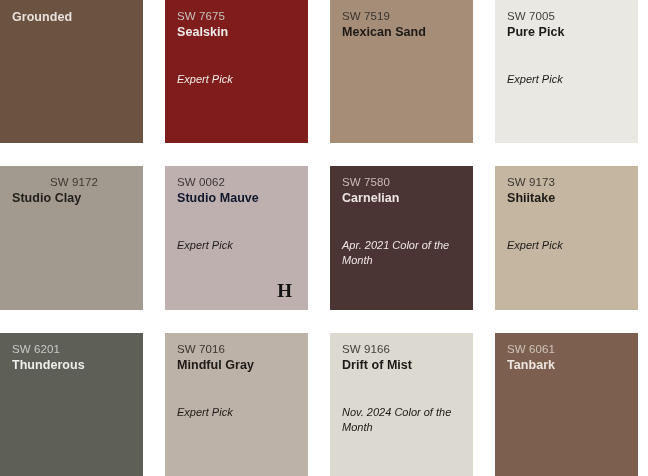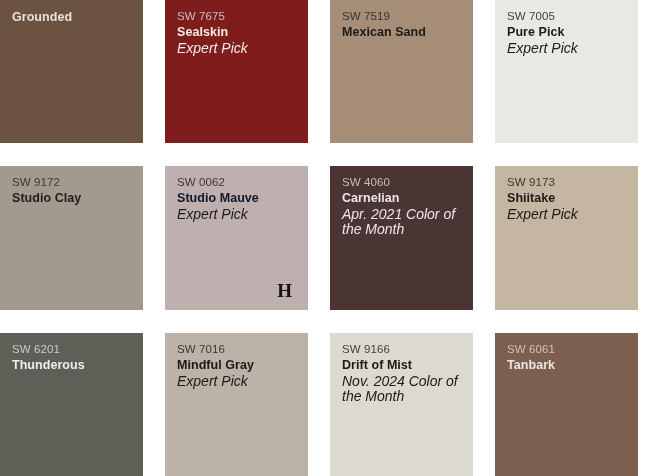--- a/index.html
+++ b/index.html
@@ -39,24 +39,25 @@
     white-space: nowrap;
   }
   .swatch-name {
     font-size: 12.5px;
     font-weight: bold;
     line-height: 16px;
     letter-spacing: 0.05px;
     white-space: nowrap;
   }
   .swatch-tag {
-    font-size: 14px;
+    font-size: 11px;
     font-style: italic;
     line-height: 15px;
     padding-top: 1px;
+    margin-top: 31px;
   }
   .swatch-tag:empty { display: none; }
   .swatch-mark {
     position: absolute;
     right: 16px;
     bottom: 10px;
     font-family: "Liberation Serif", serif;
     font-weight: bold;
     font-size: 19px;
     line-height: 19px;
@@ -93,37 +94,37 @@
     <div class="swatch" style="background: rgb(233, 232, 227); grid-area: 1 / 7;">
       <div class="swatch-text">
         <div class="swatch-code" style="color: rgb(67, 64, 60);">SW 7005</div>
         <div class="swatch-name" style="color: rgb(29, 26, 23);">Pure Pick</div>
         <div class="swatch-tag" style="color: rgb(29, 26, 23);">Expert Pick</div>
       </div>
     </div>
     <div class="gap-cell" style="grid-area: 2 / 1 / auto / -1;"></div>
     <div class="swatch" style="background: rgb(162, 154, 143); grid-area: 3 / 1;">
       <div class="swatch-text">
-        <div class="swatch-code" style="color: rgb(60, 56, 51);">SW 9172</div>
+        <div class="swatch-code" style="color: rgb(60, 56, 51); margin-left: 38px;">SW 9172</div>
         <div class="swatch-name" style="color: rgb(35, 32, 28);">Studio Clay</div>
       </div>
     </div>
     <div class="gap-cell" style="grid-area: 3 / 2;"></div>
     <div class="swatch" style="background: rgb(191, 176, 176); grid-area: 3 / 3;">
       <div class="swatch-text">
         <div class="swatch-code" style="color: rgb(59, 55, 52);">SW 0062</div>
         <div class="swatch-name" style="color: #0f172a;">Studio Mauve</div>
         <div class="swatch-tag" style="color: rgb(29, 26, 24);">Expert Pick</div>
       </div>
       <div class="swatch-mark">H</div>
     </div>
     <div class="gap-cell" style="grid-area: 3 / 4;"></div>
     <div class="swatch" style="background: rgb(75, 52, 52); grid-area: 3 / 5;">
       <div class="swatch-text">
-        <div class="swatch-code" style="color: rgb(201, 188, 185);">SW 4060</div>
+        <div class="swatch-code" style="color: rgb(201, 188, 185);">SW 7580</div>
         <div class="swatch-name" style="color: rgb(236, 230, 227);">Carnelian</div>
         <div class="swatch-tag" style="color: rgb(236, 230, 227);">Apr. 2021 Color of the Month</div>
       </div>
     </div>
     <div class="gap-cell" style="grid-area: 3 / 6;"></div>
     <div class="swatch" style="background: rgb(196, 182, 161); grid-area: 3 / 7;">
       <div class="swatch-text">
         <div class="swatch-code" style="color: rgb(58, 54, 49);">SW 9173</div>
         <div class="swatch-name" style="color: rgb(29, 26, 23);">Shiitake</div>
         <div class="swatch-tag" style="color: rgb(29, 26, 23);">Expert Pick</div>

